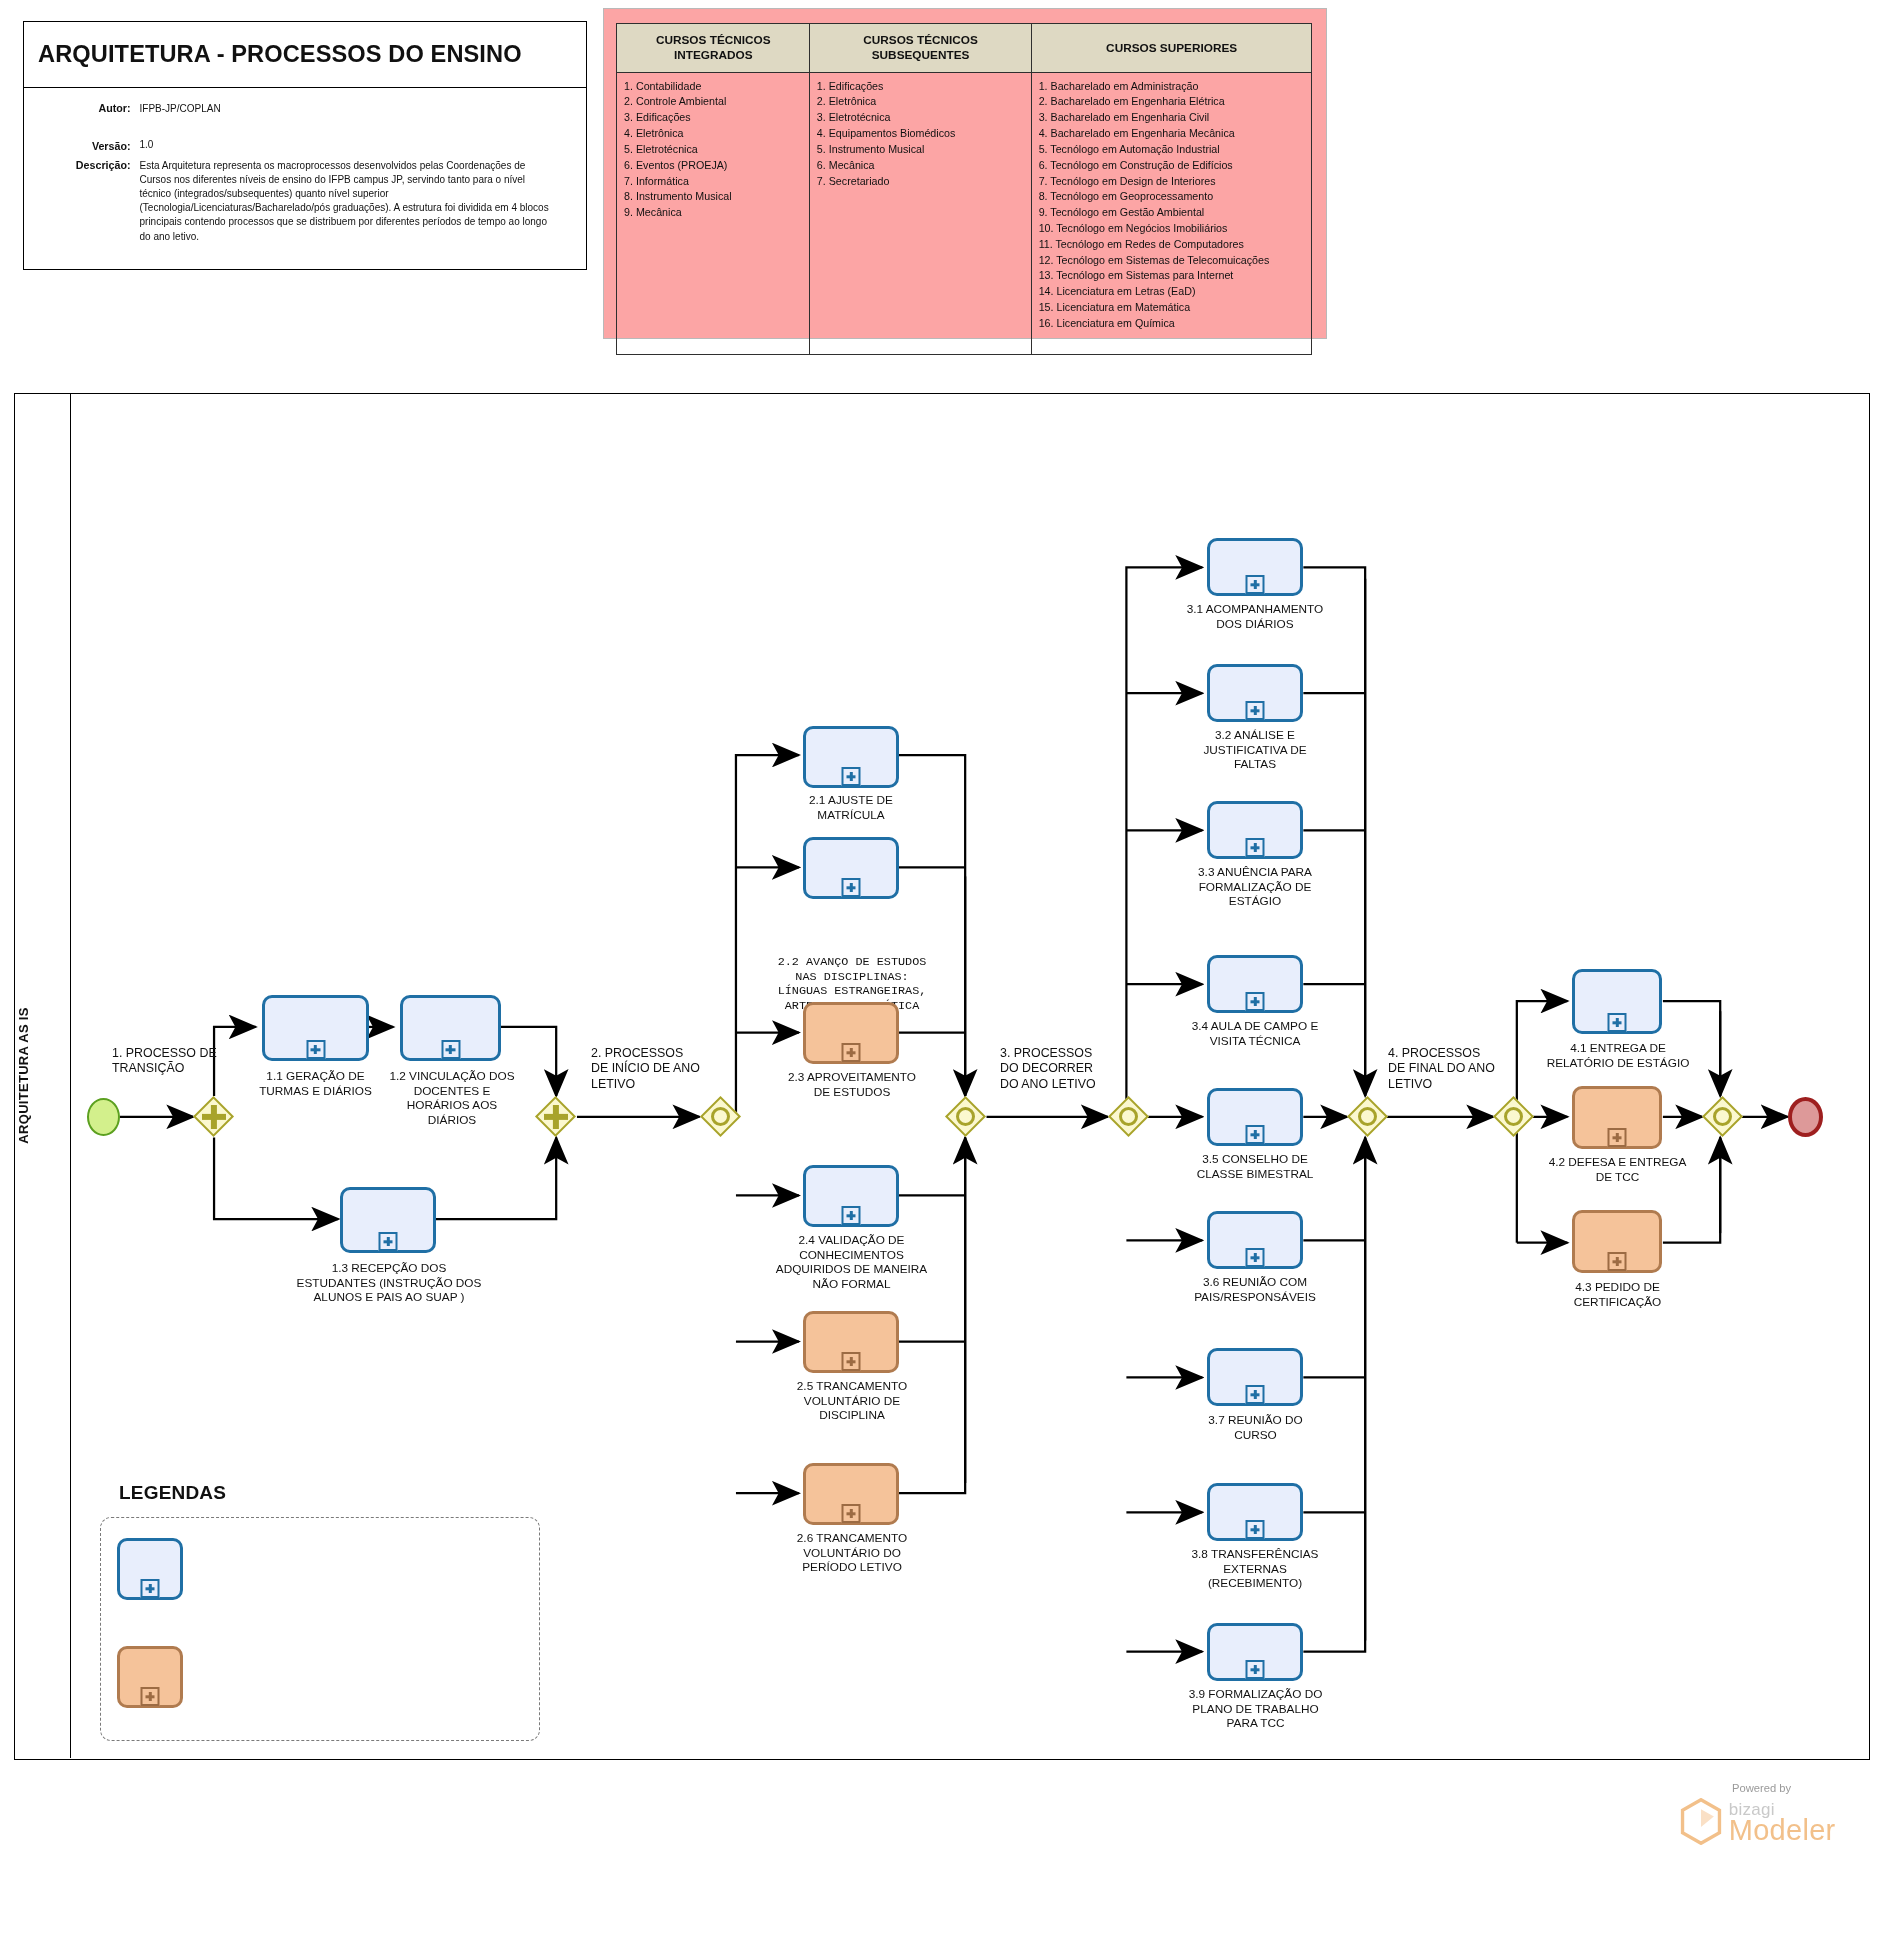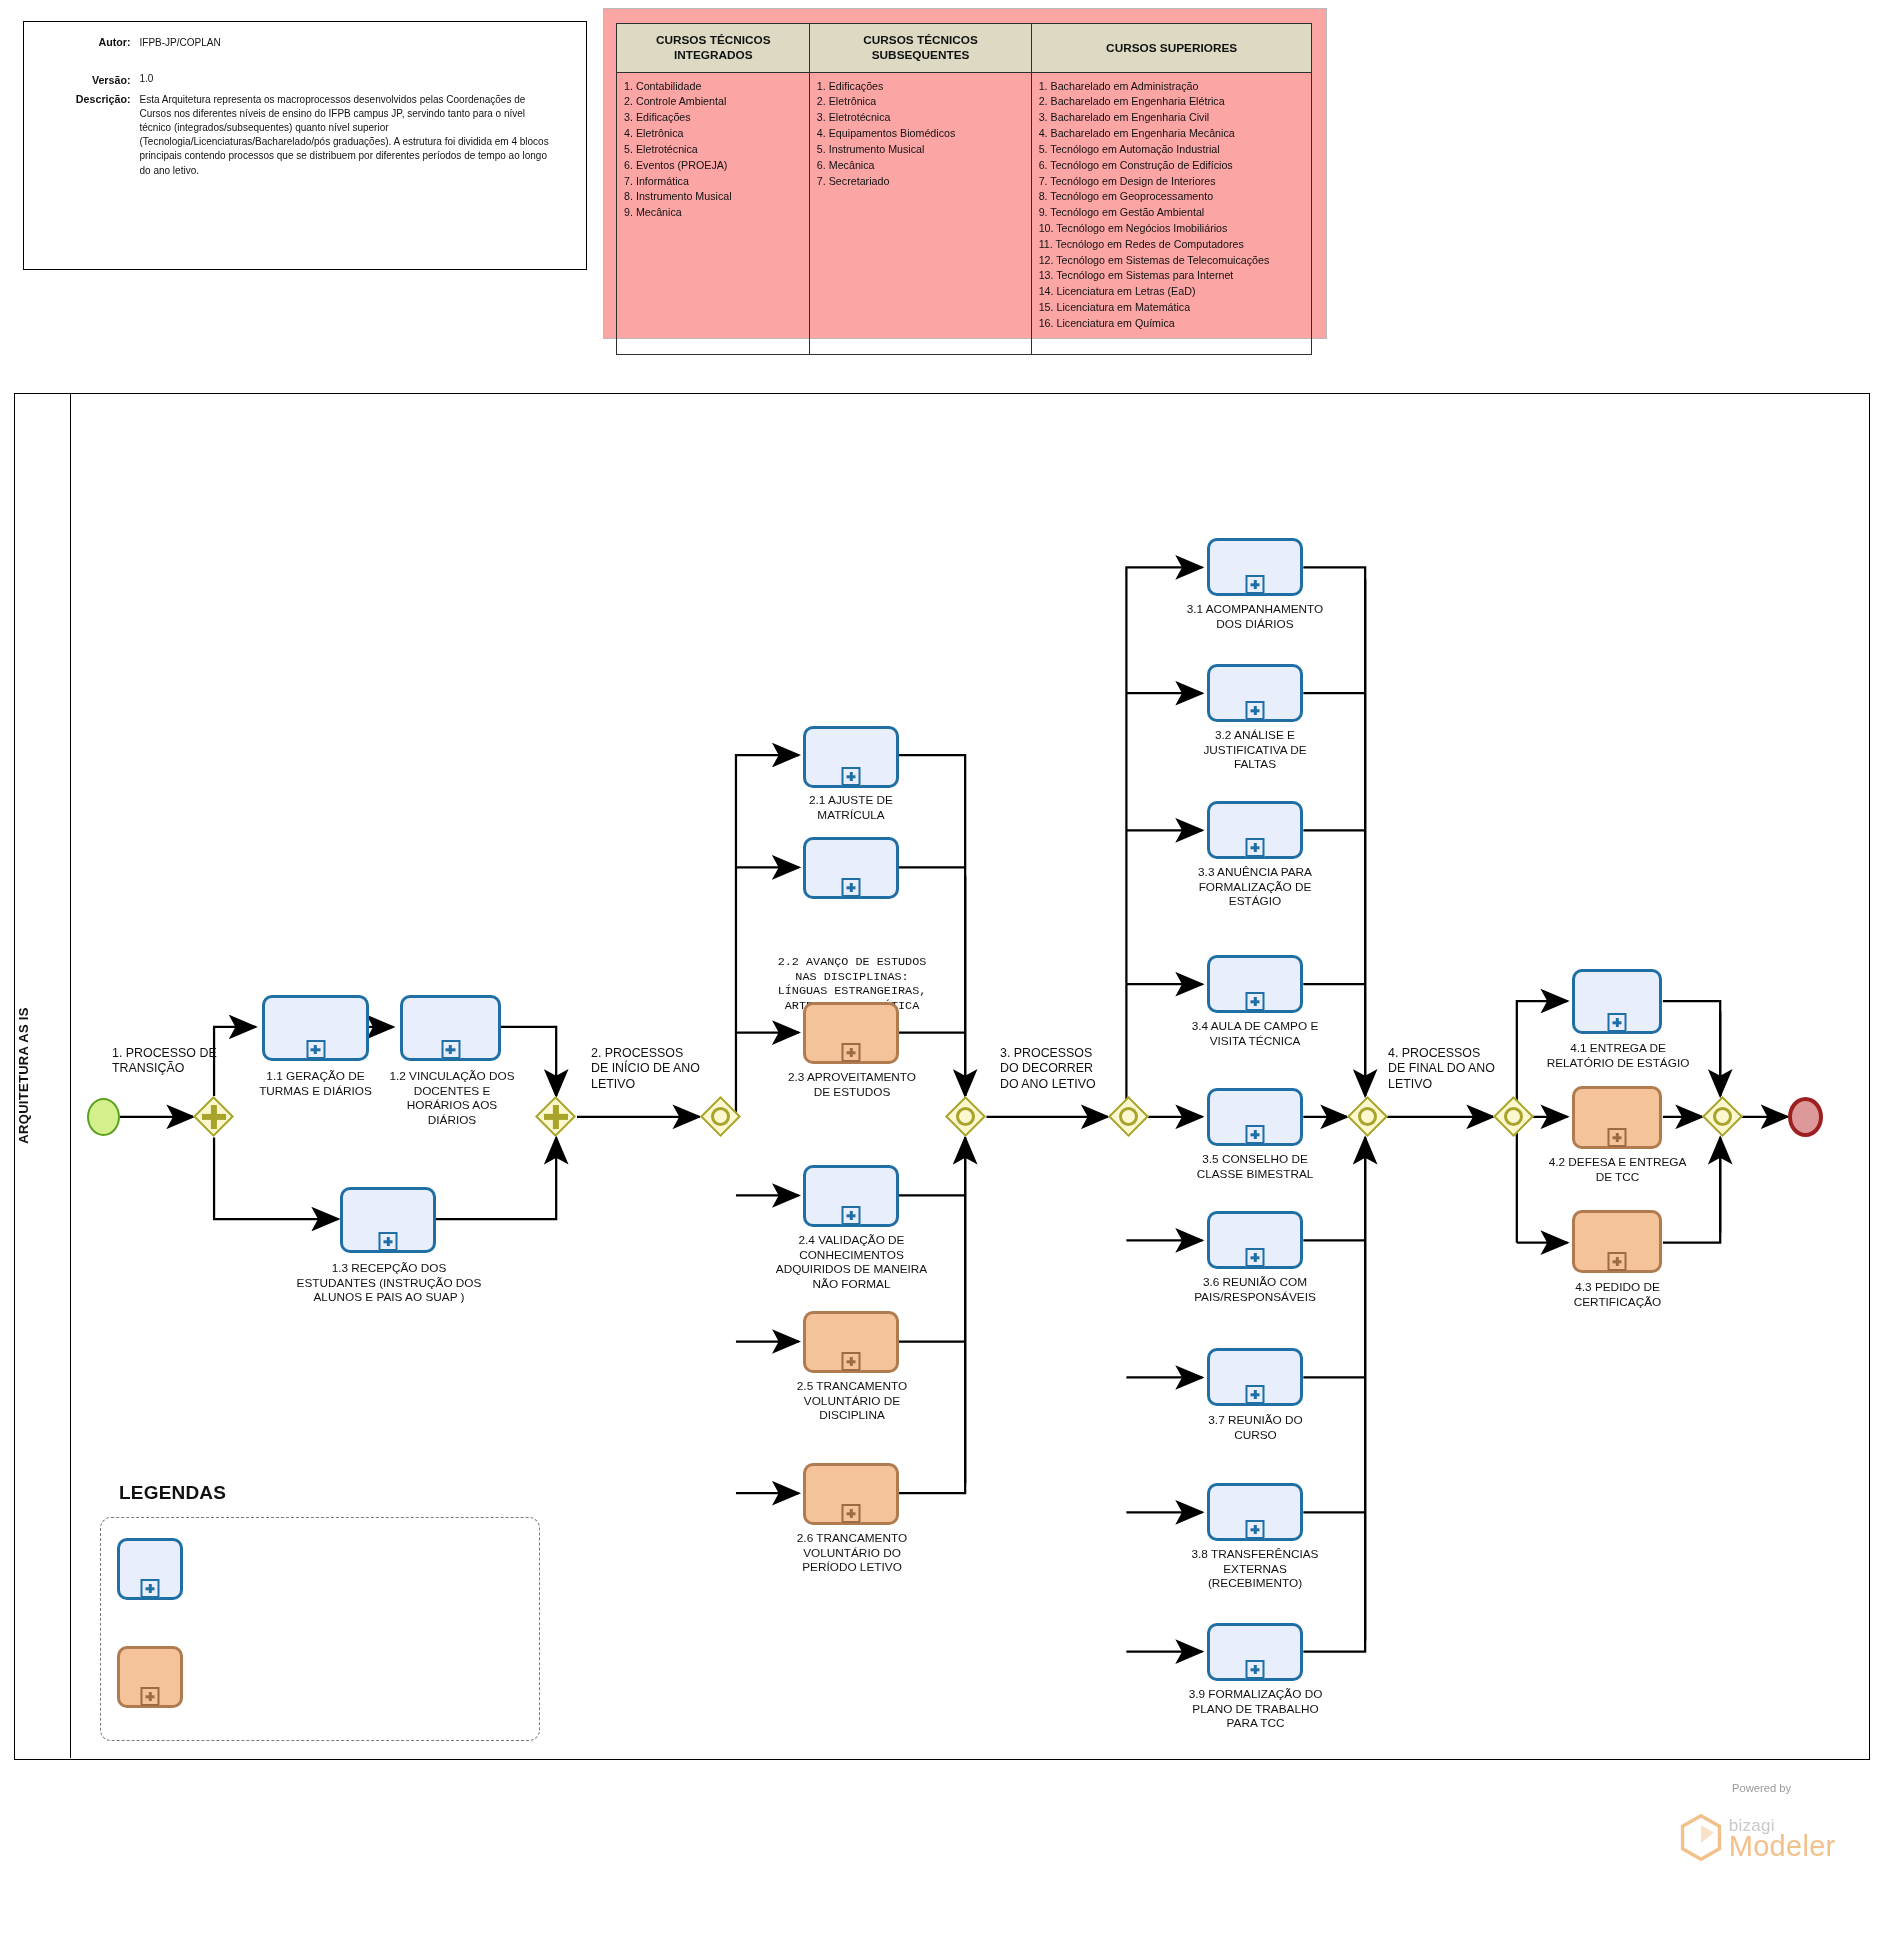--- a/index.html
+++ b/index.html
@@ -70,30 +70,33 @@
   #legend-title{left:119px;top:1482px;font-size:19px;font-weight:bold;letter-spacing:0.2px;}
   #legend-box{left:100px;top:1517px;width:438px;height:222px;border:1.7px dashed #7a7a7a;border-radius:11.2px;}
   .legend-row{position:absolute;display:flex;align-items:stretch;}
   .legend-swatch{width:101px;height:67px;position:relative;}
   .legend-text{border:1.1px solid #9a9a9a;background:#fff;display:flex;align-items:center;
       padding:5.6px 10px;font-size:13.5px;font-weight:bold;line-height:1.28;width:287px;box-sizing:border-box;}
 
   
   #bizagi{left:1680px;top:1782px;width:163px;}
   #bizagi-powered{font-size:11.2px;color:#9a9a9a;text-align:center;}
-  #bizagi-mark{display:flex;align-items:flex-end;gap:6.7px;margin-top:20px;}
+  #bizagi-mark{display:flex;align-items:flex-end;gap:6.7px;margin-top:4px;}
   #bizagi-hex{width:42px;height:47px;flex:none;}
   #bizagi-words{line-height:1;}
   #bizagi-brand{font-size:17px;color:#c9c9c9;letter-spacing:0.3px;}
   #bizagi-product{font-size:29px;color:#f2c08a;letter-spacing:0.3px;margin-top:-2.2px;}
 </style>
 </head>
 <body>
 
 <div class="abs" id="info-card">
+  <div id="info-title-row">
+    <div id="info-title">ARQUITETURA - PROCESSOS DO ENSINO</div>
+  </div>
   <div id="info-body">
     <div class="info-row">
       <div class="info-label">Autor:</div>
       <div class="info-value">IFPB-JP/COPLAN</div>
     </div>
     <div class="info-row" style="margin-top:20px;align-items:flex-end;">
       <div class="info-label">Versão:</div>
       <div class="info-value">1.0</div>
     </div>
     <div class="info-row" style="margin-top:4px;">

